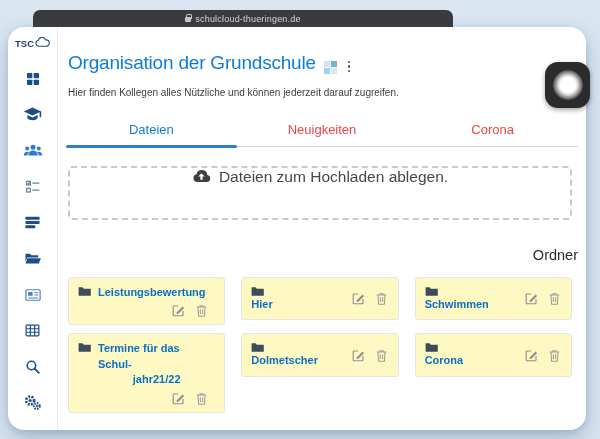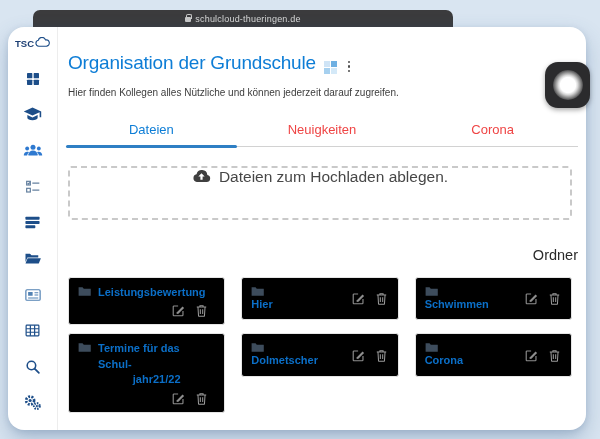--- a/index.html
+++ b/index.html
@@ -59,21 +59,21 @@
     background:#2f7fc4; border-radius:2px; }
 
   .dropzone { margin:19px 6px 0 2px; height:54px; border:2px dashed #c9c9c9; border-radius:3px;
     display:flex; align-items:flex-start; justify-content:center; gap:8px;
     color:#474747; font-size:15.5px; cursor:pointer; }
 
   .section-heading { margin:27px 0 0 9px; font-size:14.5px; font-weight:400; color:#2b2b2b;text-align:right; }
 
   .folders-grid { margin:14px 6px 0 2px; display:grid; grid-template-columns:repeat(3,1fr);
     column-gap:16px; row-gap:8px; align-items:start; }
-  .folder-card { border:1px solid #e5e5e5; border-radius:3px; background:#000000;
+  .folder-card { border:1px solid #e5e5e5; border-radius:3px; background:#fef9c3;
     padding:7px 9px; font-size:11px; display:flex; align-items:center; gap:7px; }
   .f-icon { flex-shrink:0; display:flex; margin-top:1px; }
   .f-name { color:#0b6fc8; font-weight:700; line-height:1.4; cursor:pointer; text-decoration:none; }
   .f-name2 { display:none; text-align:center; }
   .f-actions { margin-left:auto; display:flex; gap:11px; align-items:center; padding-right:2px; }
   .f-actions span { display:flex; cursor:pointer; }
   .folder-card.tall { display:block; }
   .folder-card.tall .f-main { display:flex; gap:7px; align-items:flex-start; }
   .folder-card.tall .f-actions { margin-top:4px; justify-content:flex-end; padding-right:8px; }
 

